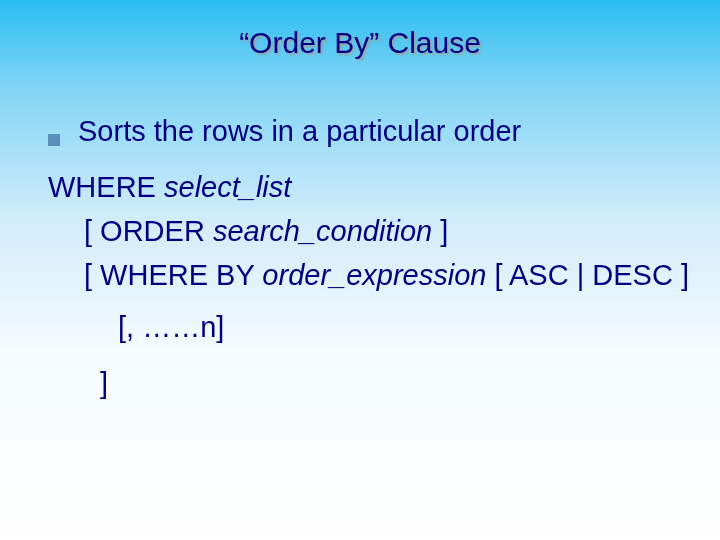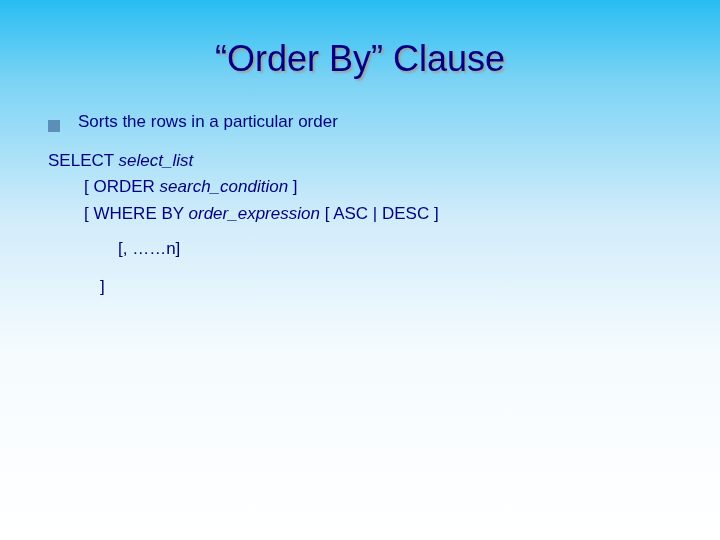--- a/index.html
+++ b/index.html
@@ -12,36 +12,36 @@
   }
   .slide {
     width: 720px;
     height: 540px;
     background: linear-gradient(to bottom, #28bdf2 0%, #7cd3f5 15%, #d0ecfa 40%, #f5fbfe 65%, #ffffff 100%);
     position: relative;
     box-sizing: border-box;
   }
   .title {
     position: absolute;
-    top: 38px;
+    top: 26px;
     left: 0;
     width: 100%;
     text-align: center;
-    font-size: 36px;
+    font-size: 30px;
     font-weight: 400;
     color: #000080;
     text-shadow: 2px 2px 2px rgba(160,160,160,0.9);
   }
   .body {
     position: absolute;
     top: 110px;
     left: 48px;
     right: 30px;
     color: #000080;
-    font-size: 17px;
+    font-size: 29px;
     line-height: 1.45;
   }
   .bullet-row {
     display: flex;
     align-items: baseline;
     margin-bottom: 14px;
   }
   .bullet-sq {
     width: 12px;
     height: 12px;
@@ -70,21 +70,21 @@
   <div class="title">“Order By” Clause</div>
 
   <div class="body">
 
     <div class="bullet-row">
       <span class="bullet-sq"></span>
       <span>Sorts the rows in a particular order</span>
     </div>
 
     <div class="syntax">
-      <div class="line"><span>SELECT </span><span class="it">select_list</span></div>
+      <div class="line"><span>WHERE </span><span class="it">select_list</span></div>
       <div class="line ind1"><span>[ ORDER </span><span class="it">search_condition </span><span>]</span></div>
       <div class="line ind1"><span>[ WHERE BY </span><span class="it">order_expression </span><span>[ ASC | DESC ]</span></div>
       <div class="line ind2" style="margin-top:10px;"><span>[, ……n]</span></div>
       <div class="line ind3" style="margin-top:14px;"><span>]</span></div>
     </div>
 
   </div>
 </div>
 
 </body></html>

